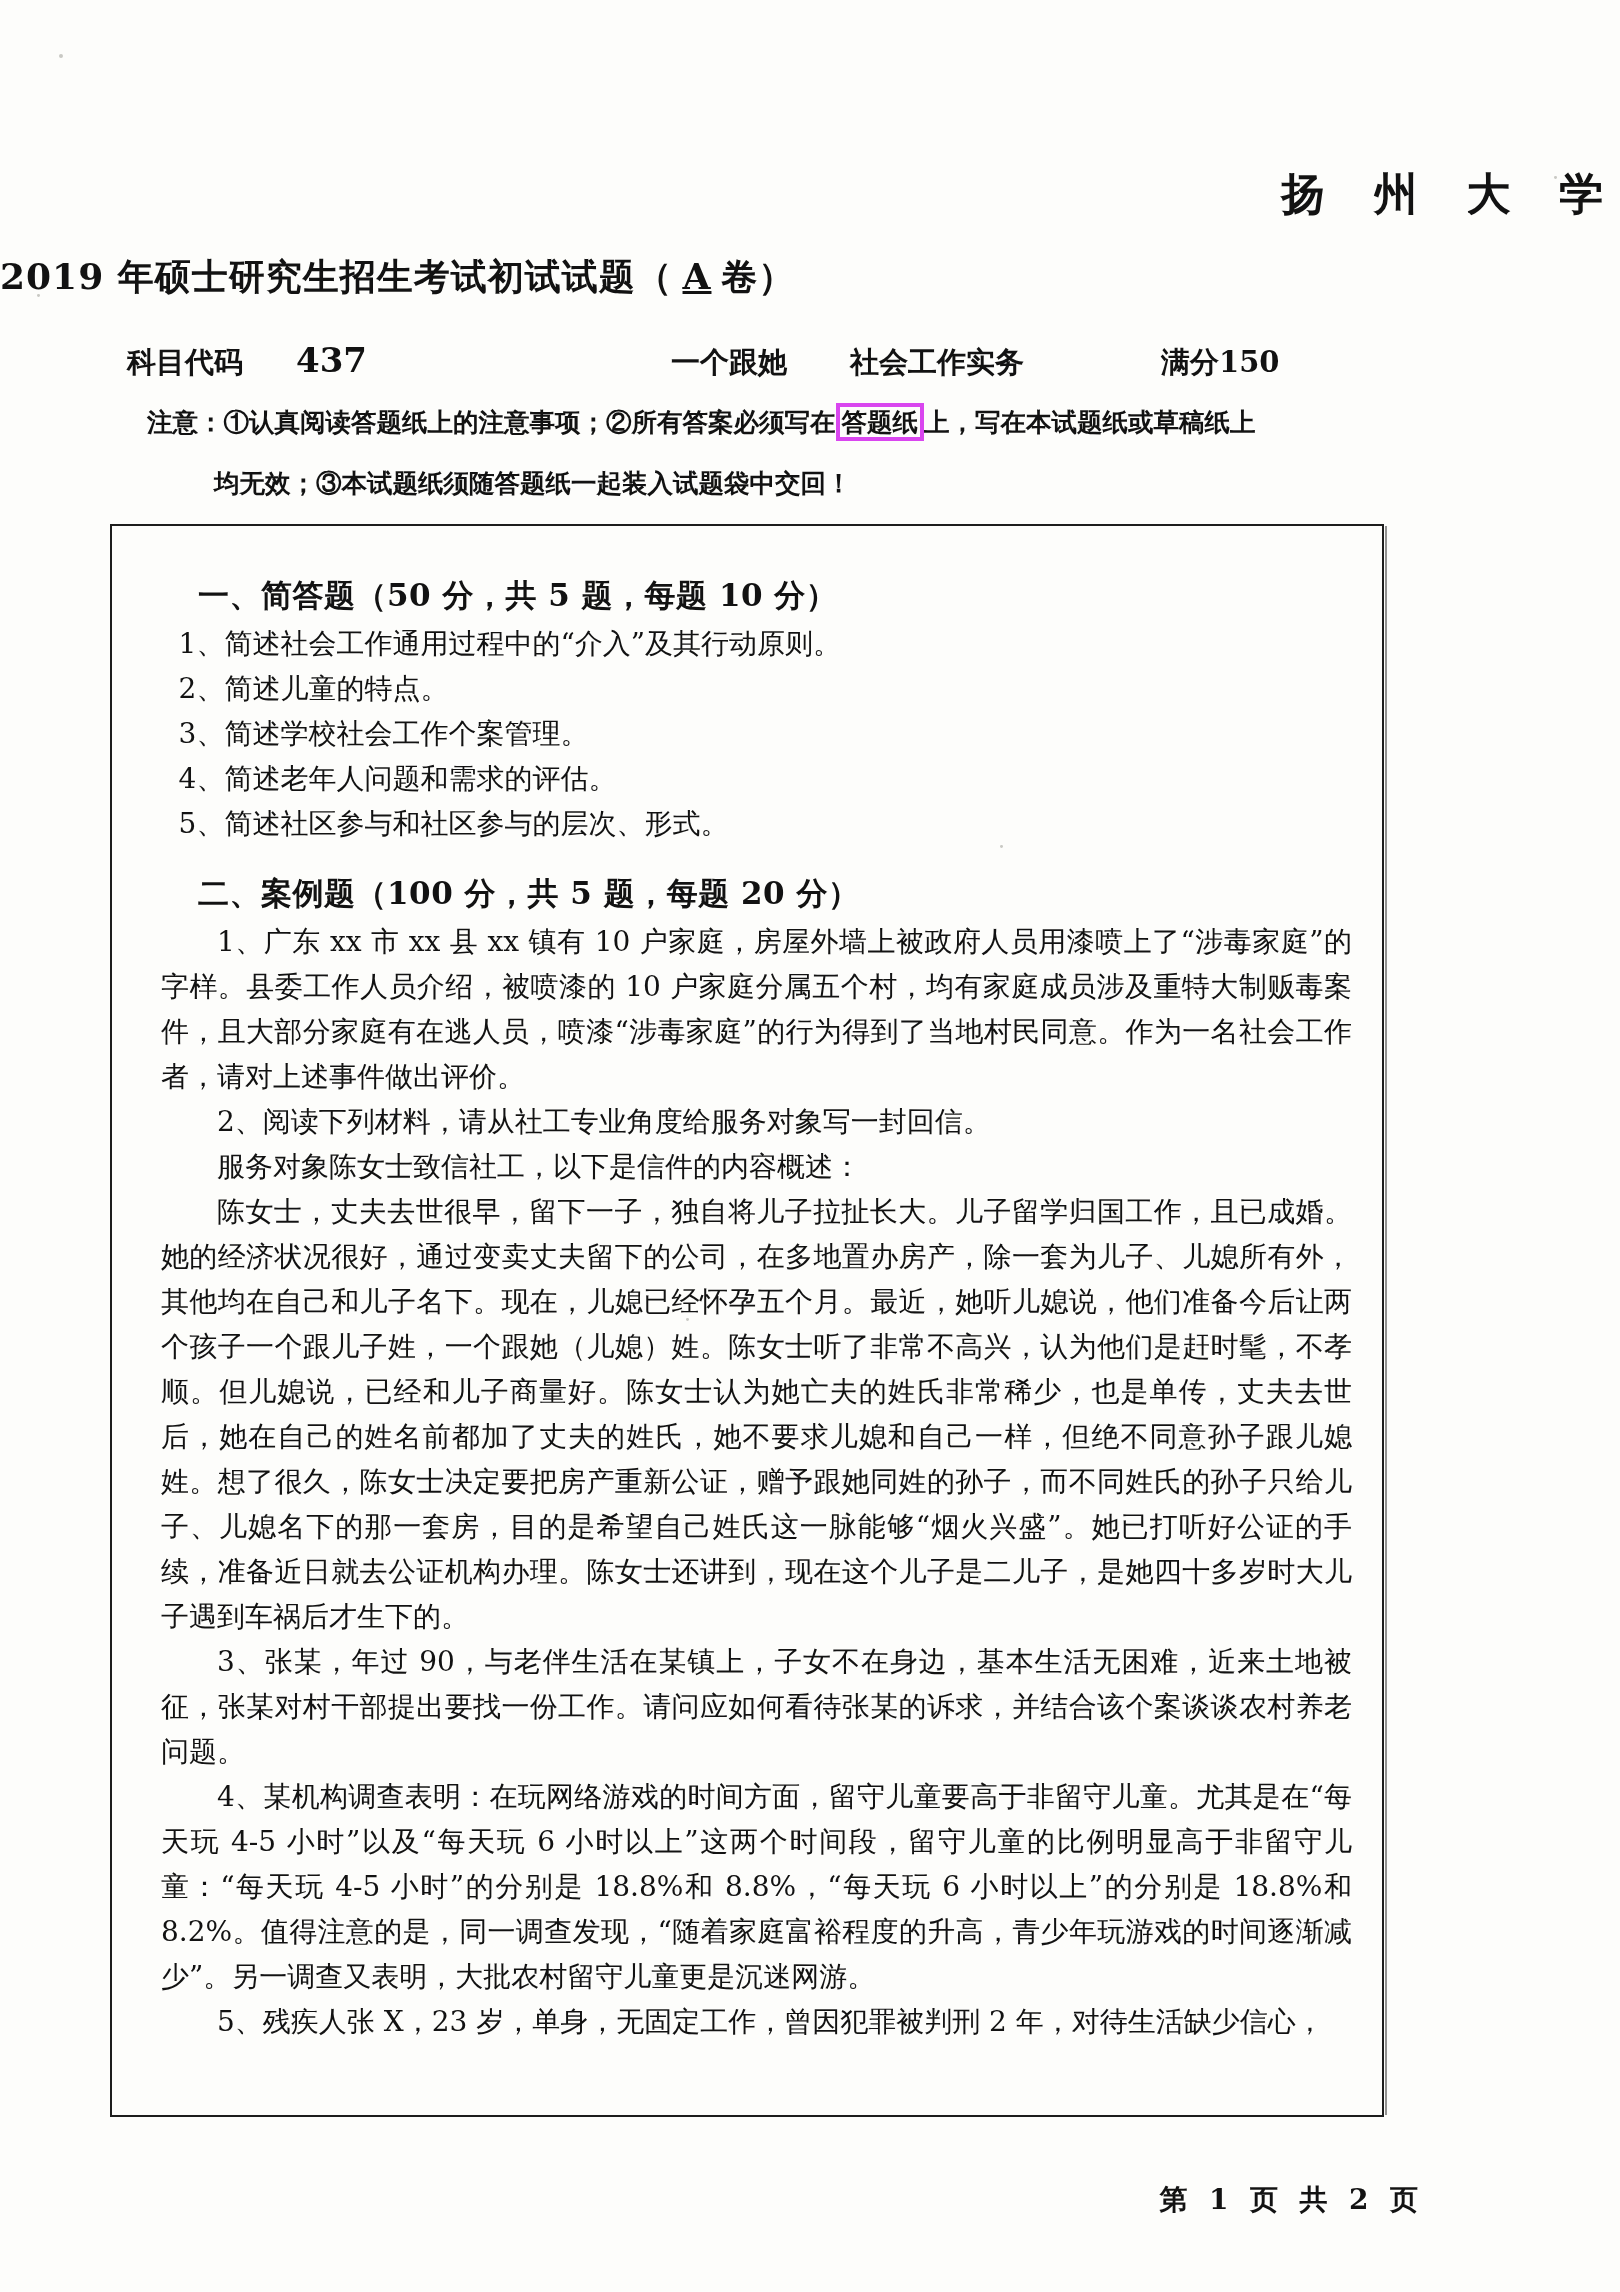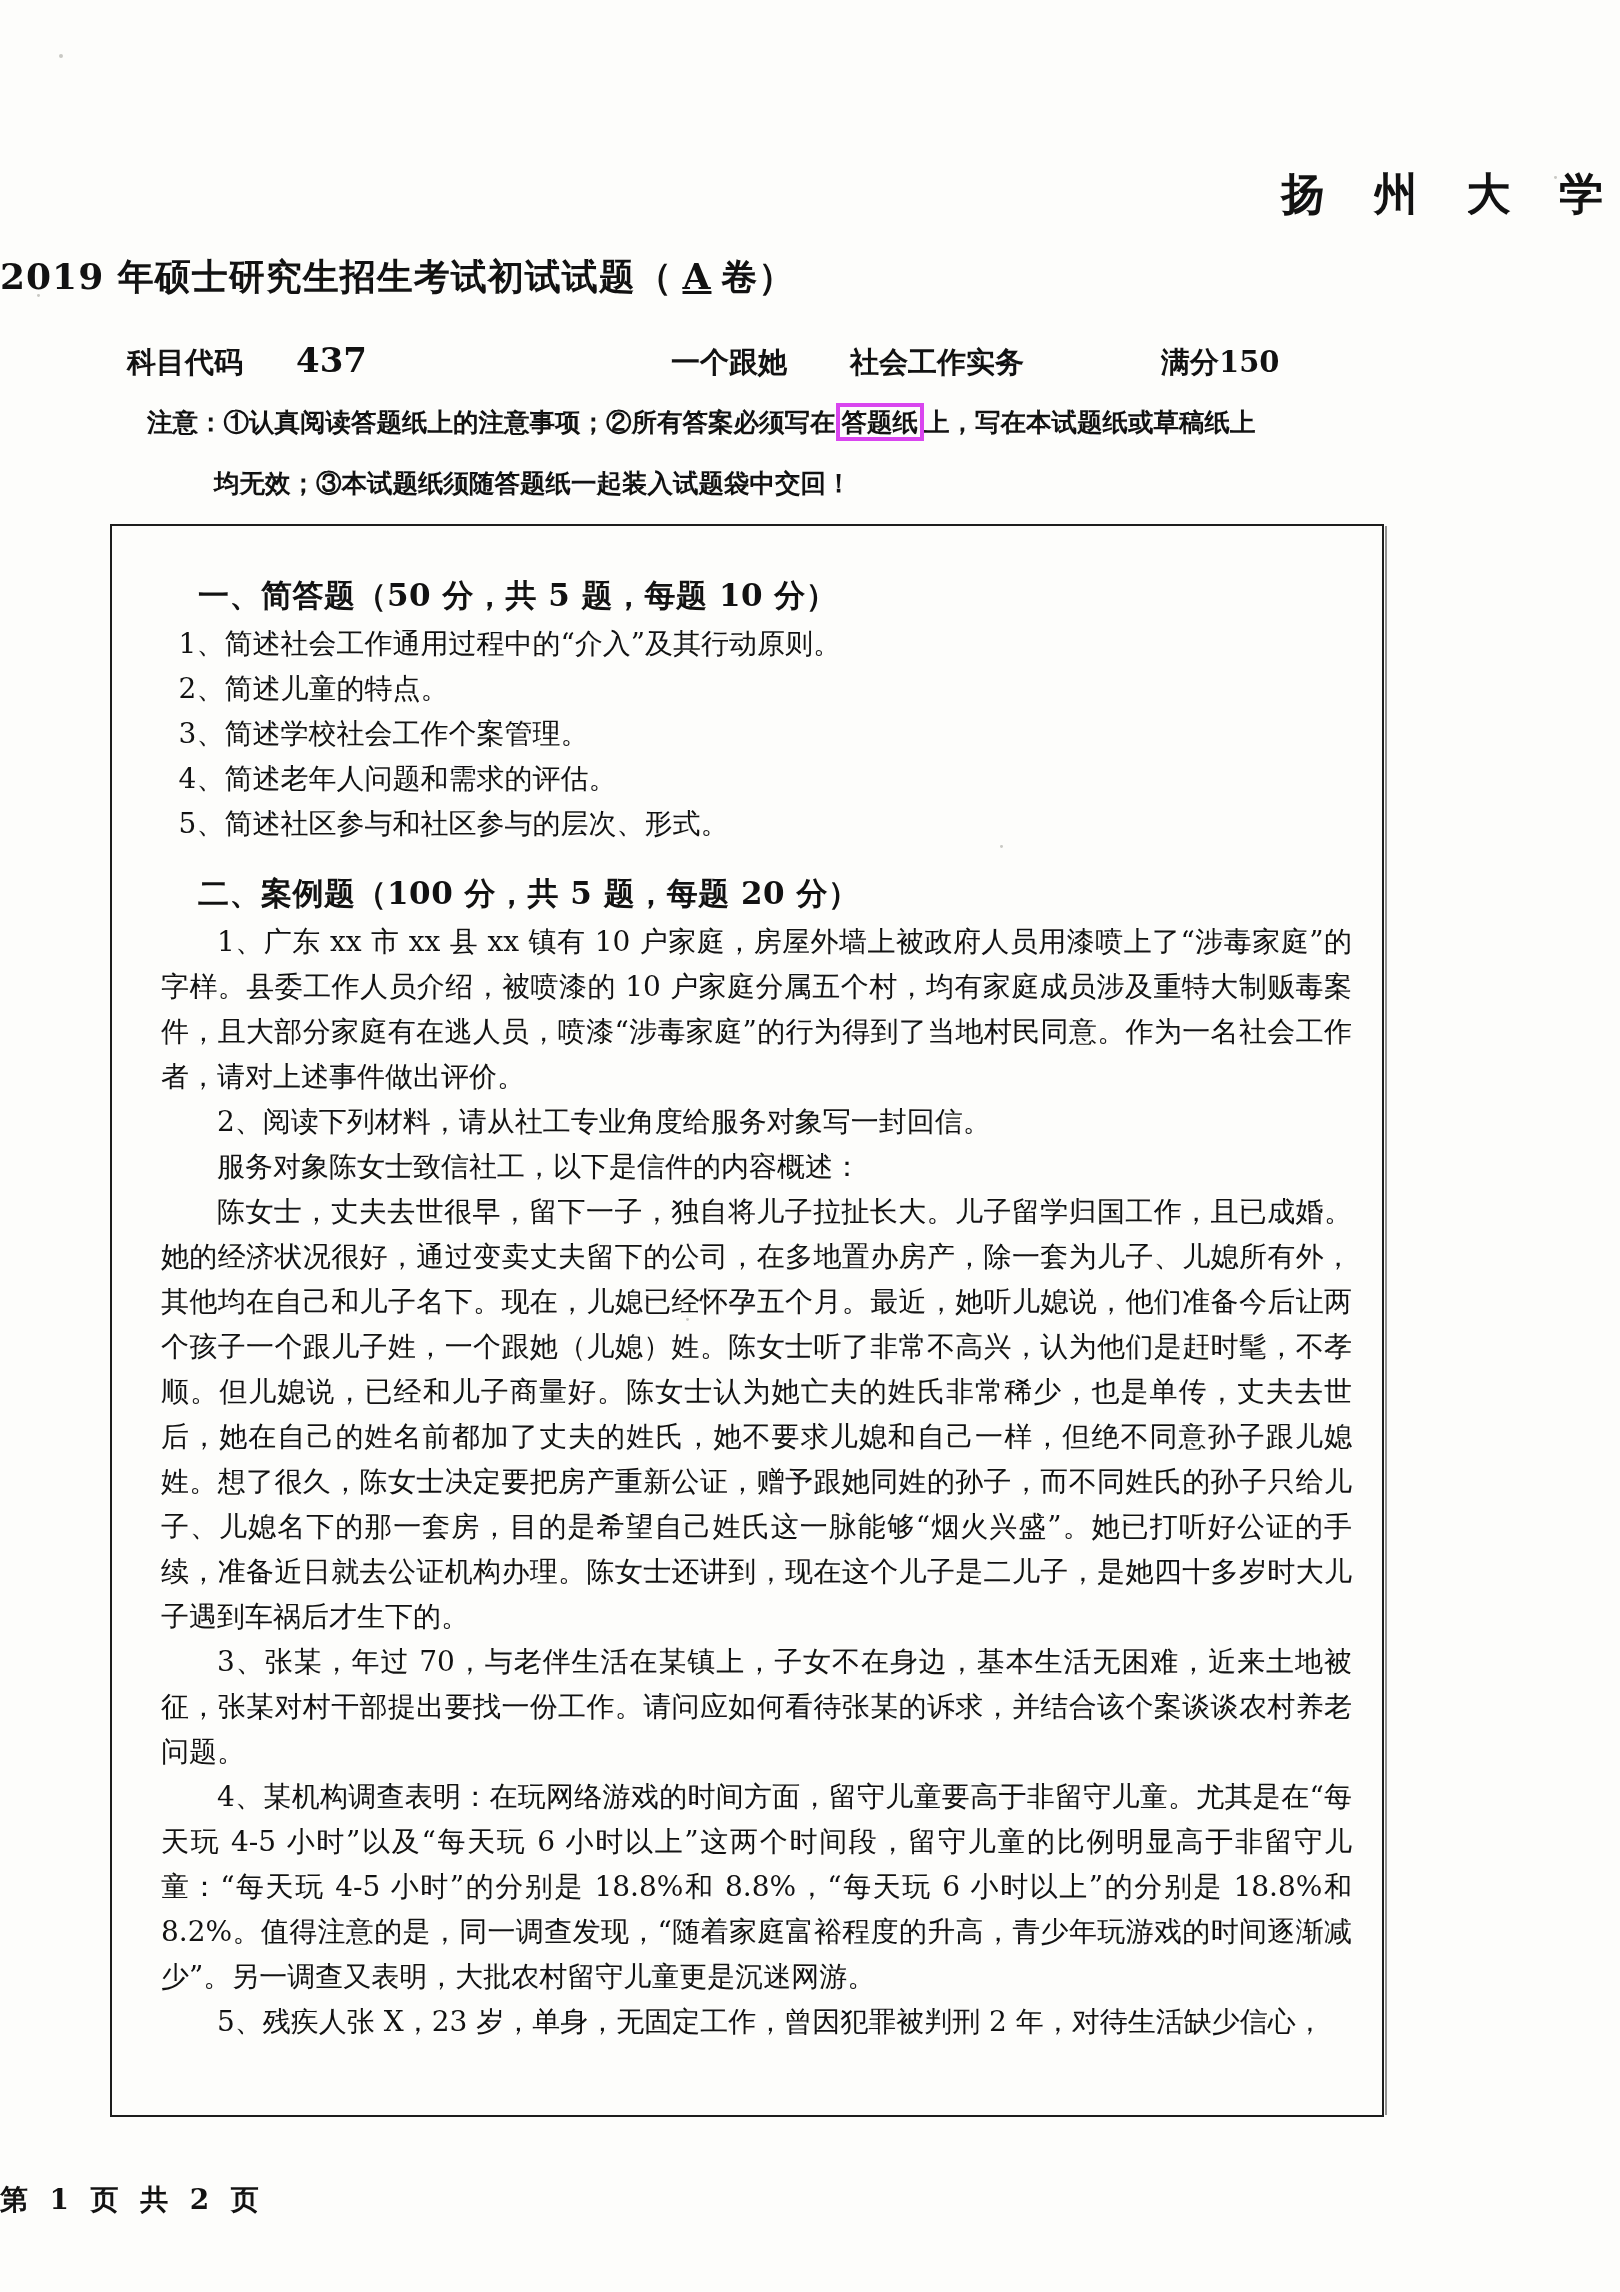--- a/index.html
+++ b/index.html
@@ -150,21 +150,21 @@
     font-size: 28px;
     line-height: 45px;
   }
 
   
   .footer {
     position: absolute;
     left: 0;
     top: 2181px;
     width: 1424px;
-    text-align: left;
+    text-align: right;
     font-size: 28px;
     font-weight: bold;
     letter-spacing: 5.9px;
   }
 </style>
 </head>
 <body>
 
 <div class="page"></div>
 
@@ -210,21 +210,21 @@
         <p class="qitem">5、简述社区参与和社区参与的层次、形式。</p>
       </div>
 
       <div class="sec-head second">二、案例题（100 分，共 5 题，每题 20 分）</div>
 
       <div class="case-list">
         <p class="para">1、广东 xx 市 xx 县 xx 镇有 10 户家庭，房屋外墙上被政府人员用漆喷上了“涉毒家庭”的字样。县委工作人员介绍，被喷漆的 10 户家庭分属五个村，均有家庭成员涉及重特大制贩毒案件，且大部分家庭有在逃人员，喷漆“涉毒家庭”的行为得到了当地村民同意。作为一名社会工作者，请对上述事件做出评价。</p>
         <p class="para">2、阅读下列材料，请从社工专业角度给服务对象写一封回信。</p>
         <p class="para">服务对象陈女士致信社工，以下是信件的内容概述：</p>
         <p class="para">陈女士，丈夫去世很早，留下一子，独自将儿子拉扯长大。儿子留学归国工作，且已成婚。她的经济状况很好，通过变卖丈夫留下的公司，在多地置办房产，除一套为儿子、儿媳所有外，其他均在自己和儿子名下。现在，儿媳已经怀孕五个月。最近，她听儿媳说，他们准备今后让两个孩子一个跟儿子姓，一个跟她（儿媳）姓。陈女士听了非常不高兴，认为他们是赶时髦，不孝顺。但儿媳说，已经和儿子商量好。陈女士认为她亡夫的姓氏非常稀少，也是单传，丈夫去世后，她在自己的姓名前都加了丈夫的姓氏，她不要求儿媳和自己一样，但绝不同意孙子跟儿媳姓。想了很久，陈女士决定要把房产重新公证，赠予跟她同姓的孙子，而不同姓氏的孙子只给儿子、儿媳名下的那一套房，目的是希望自己姓氏这一脉能够“烟火兴盛”。她已打听好公证的手续，准备近日就去公证机构办理。陈女士还讲到，现在这个儿子是二儿子，是她四十多岁时大儿子遇到车祸后才生下的。</p>
-        <p class="para">3、张某，年过 70，与老伴生活在某镇上，子女不在身边，基本生活无困难，近来土地被征，张某对村干部提出要找一份工作。请问应如何看待张某的诉求，并结合该个案谈谈农村养老问题。</p>
+        <p class="para">3、张某，年过 90，与老伴生活在某镇上，子女不在身边，基本生活无困难，近来土地被征，张某对村干部提出要找一份工作。请问应如何看待张某的诉求，并结合该个案谈谈农村养老问题。</p>
         <p class="para">4、某机构调查表明：在玩网络游戏的时间方面，留守儿童要高于非留守儿童。尤其是在“每天玩 4-5 小时”以及“每天玩 6 小时以上”这两个时间段，留守儿童的比例明显高于非留守儿童：“每天玩 4-5 小时”的分别是 18.8%和 8.8%，“每天玩 6 小时以上”的分别是 18.8%和 8.2%。值得注意的是，同一调查发现，“随着家庭富裕程度的升高，青少年玩游戏的时间逐渐减少”。另一调查又表明，大批农村留守儿童更是沉迷网游。</p>
         <p class="para">5、残疾人张 X，23 岁，单身，无固定工作，曾因犯罪被判刑 2 年，对待生活缺少信心，</p>
       </div>
 
     </div>
   </div>
 
   <div class="footer">第 1 页 共 2 页</div>
 
 </div>

